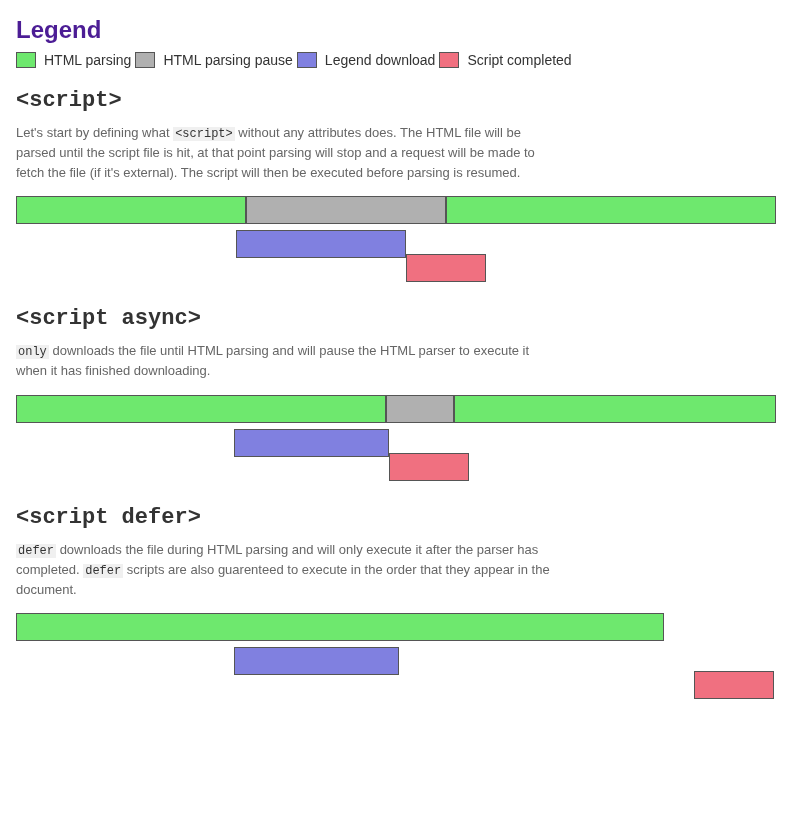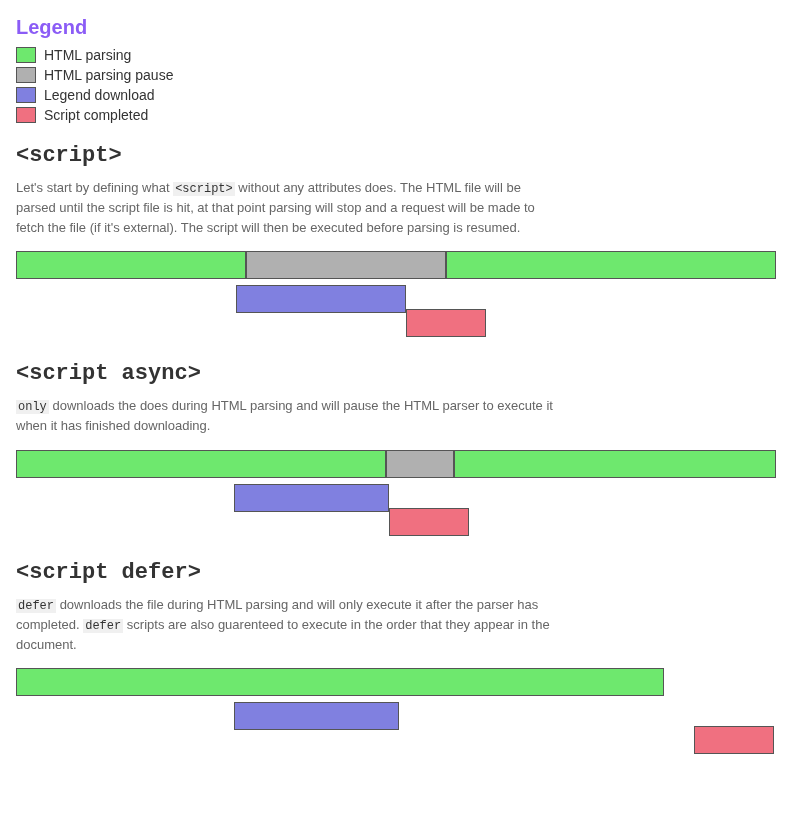--- a/index.html
+++ b/index.html
@@ -7,28 +7,28 @@
       font-family: Arial, sans-serif;
       font-size: 14px;
       color: #333;
       background: #fff;
       padding: 16px;
       width: 801px;
     }
 
     
     .legend-title {
-      font-size: 20px;
+      font-size: 24px;
       font-weight: bold;
-      color: #8b5cf6;
+      color: #4c1d95;
       margin-bottom: 8px;
     }
     .legend-items {
       display: flex;
-      flex-direction: column;
+      flex-direction: row;
       gap: 4px;
       margin-bottom: 20px;
     }
     .legend-item {
       display: flex;
       align-items: center;
       gap: 8px;
     }
     .legend-color {
       width: 20px;
@@ -129,21 +129,21 @@
     <div class="bar bar-purple" style="left:220px; top:34px; width:170px;"></div>
 
     <div class="bar bar-pink" style="left:390px; top:58px; width:80px;"></div>
   </div>
 </div>
 
 <div>
   <div class="section-heading">&lt;script async&gt;</div>
   <p class="desc">
     <span class="keyword">only</span>
-    <span> downloads the does during HTML parsing and will pause the HTML parser to execute it when it has finished downloading.</span>
+    <span> downloads the file until HTML parsing and will pause the HTML parser to execute it when it has finished downloading.</span>
   </p>
 
   <div class="diagram" style="height:90px;">
 
     <div class="bar bar-green" style="left:0; top:0; width:370px;"></div>
     <div class="bar bar-gray" style="left:370px; top:0; width:68px;"></div>
     <div class="bar bar-green" style="left:438px; top:0; width:322px;"></div>
 
     <div class="bar bar-purple" style="left:218px; top:34px; width:155px;"></div>
 

